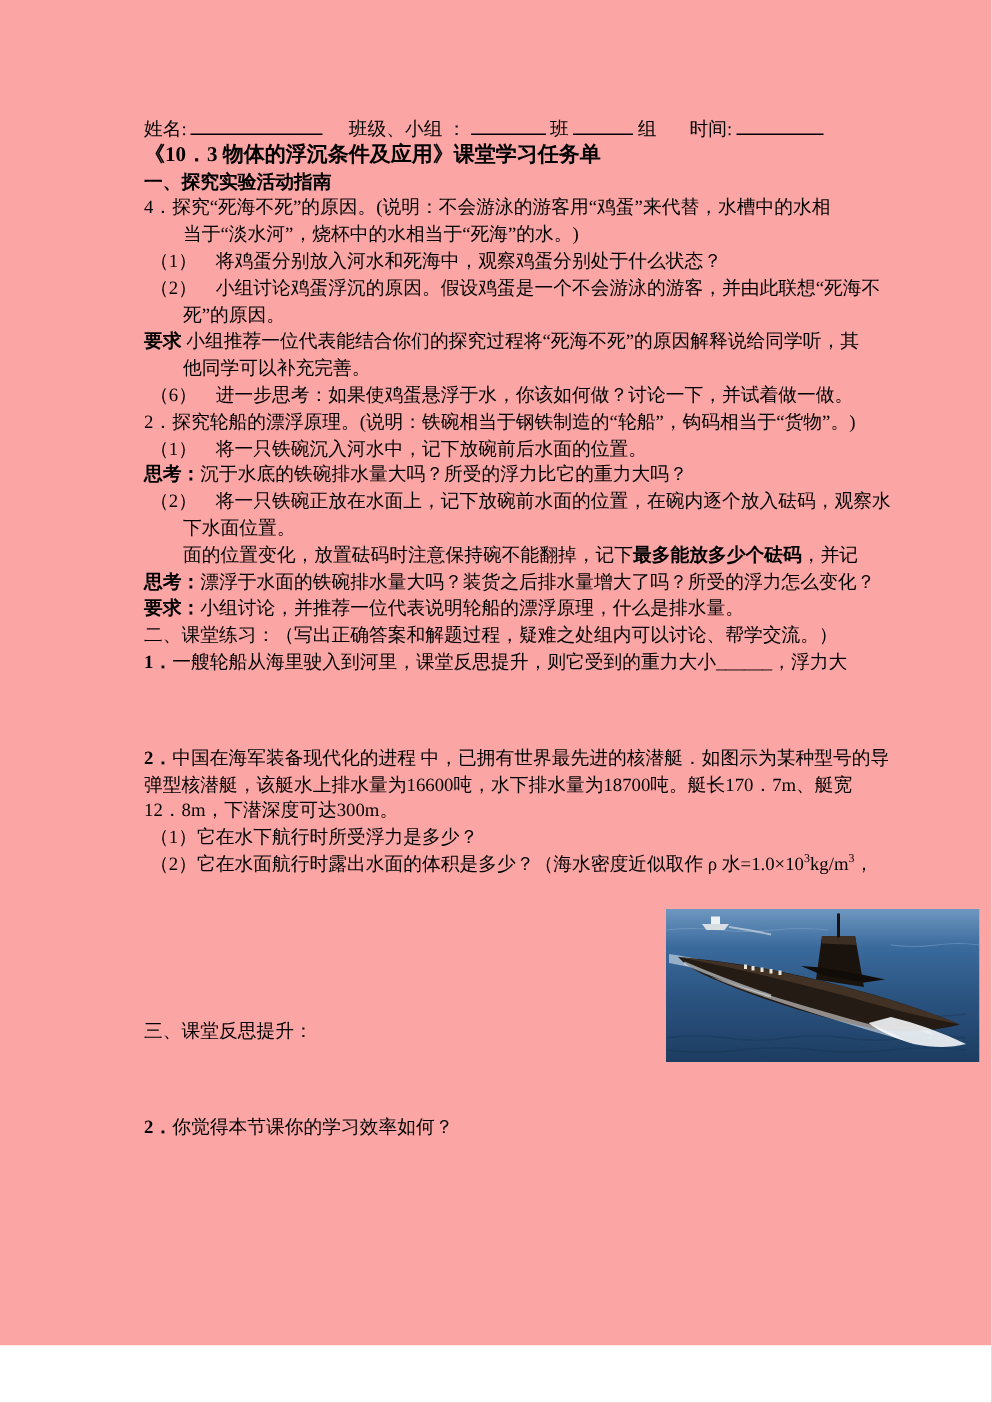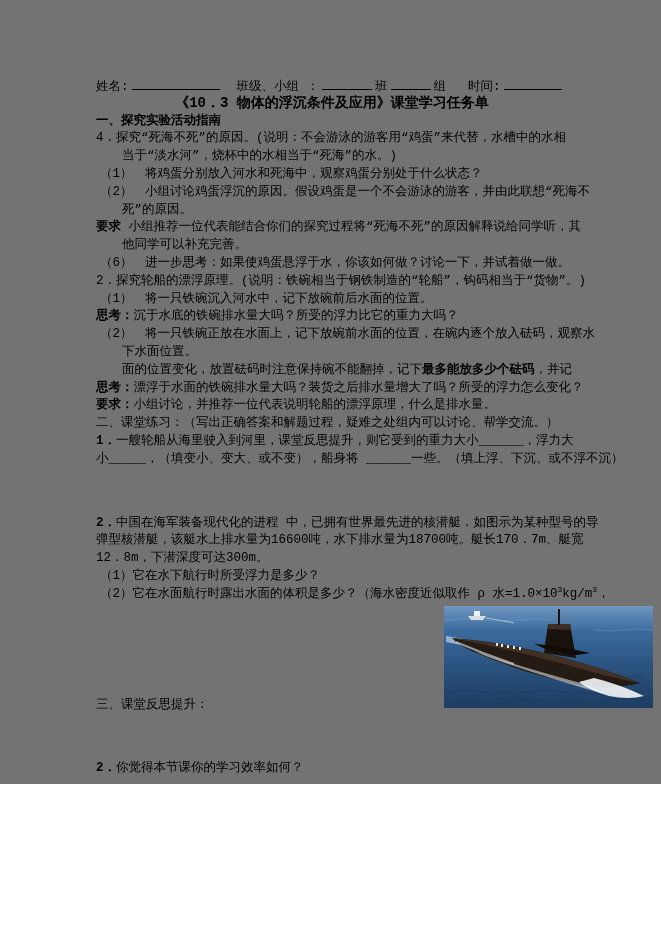--- a/index.html
+++ b/index.html
@@ -1,32 +1,32 @@
 <!DOCTYPE html>
 <html><head>
 <meta charset="utf-8">
 <style>
   html,body { margin:0; padding:0; background:#ffffff; }
   .page {
     position:relative;
-    width:661px; height:784px;
-    background:#737373;
+    width:661px; height:897px;
+    background:#fca5a5;
     color:#000;
-    font-family:Liberation Mono, monospace;
+    font-family:Liberation Serif, serif;
     overflow:hidden;
   }
   .content {
     position:absolute; left:96px; top:77px; width:472px;
   }
   .line {
     height:17.8px; line-height:17.8px;
     font-size:12.5px;
     white-space:nowrap;
   }
-  .title { text-align:center; font-weight:bold; font-size:14px; }
+  .title { text-align:left; font-weight:bold; font-size:14px; }
   .b { font-weight:bold; }
   .secbold { font-weight:bold; }
   .ind1 { padding-left:26px; }
   .indp { padding-left:4px; }
   .sp-a { height:46px; }
   .sp-b { height:93px; }
   .sp-c { height:46px; }
   .blank {
     display:inline-block;
     border-bottom:1px solid #000;
@@ -71,21 +71,20 @@
     <div class="line indp">（1）　将一只铁碗沉入河水中，记下放碗前后水面的位置。</div>
     <div class="line"><span class="b">思考：</span><span>沉于水底的铁碗排水量大吗？所受的浮力比它的重力大吗？</span></div>
     <div class="line indp">（2）　将一只铁碗正放在水面上，记下放碗前水面的位置，在碗内逐个放入砝码，观察水</div>
     <div class="line ind1">下水面位置。</div>
     <div class="line ind1"><span>面的位置变化，放置砝码时注意保持碗不能翻掉，记下</span><span class="b">最多能放多少个砝码</span><span>，并记</span></div>
     <div class="line"><span class="b">思考：</span><span>漂浮于水面的铁碗排水量大吗？装货之后排水量增大了吗？所受的浮力怎么变化？</span></div>
     <div class="line"><span class="b">要求：</span><span>小组讨论，并推荐一位代表说明轮船的漂浮原理，什么是排水量。</span></div>
 
     <div class="line">二、课堂练习：（写出正确答案和解题过程，疑难之处组内可以讨论、帮学交流。）</div>
     <div class="line"><span class="b">1．</span><span>一艘轮船从海里驶入到河里，课堂反思提升，则它受到的重力大小______，浮力大</span></div>
-    <div class="line">小_____，（填变小、变大、或不变），船身将 ______一些。（填上浮、下沉、或不浮不沉）</div>
 
     <div class="sp-a"></div>
 
     <div class="line"><span class="b">2．</span><span>中国在海军装备现代化的进程 中，已拥有世界最先进的核潜艇．如图示为某种型号的导</span></div>
     <div class="line">弹型核潜艇，该艇水上排水量为16600吨，水下排水量为18700吨。艇长170．7m、艇宽</div>
     <div class="line">12．8m，下潜深度可达300m。</div>
     <div class="line indp">（1）它在水下航行时所受浮力是多少？</div>
     <div class="line indp"><span>（2）它在水面航行时露出水面的体积是多少？（海水密度近似取作 ρ 水=1.0×10</span><sup class="s">3</sup><span>kg/m</span><sup class="s">3</sup><span>，</span></div>
 
     <div class="sp-b"></div>

